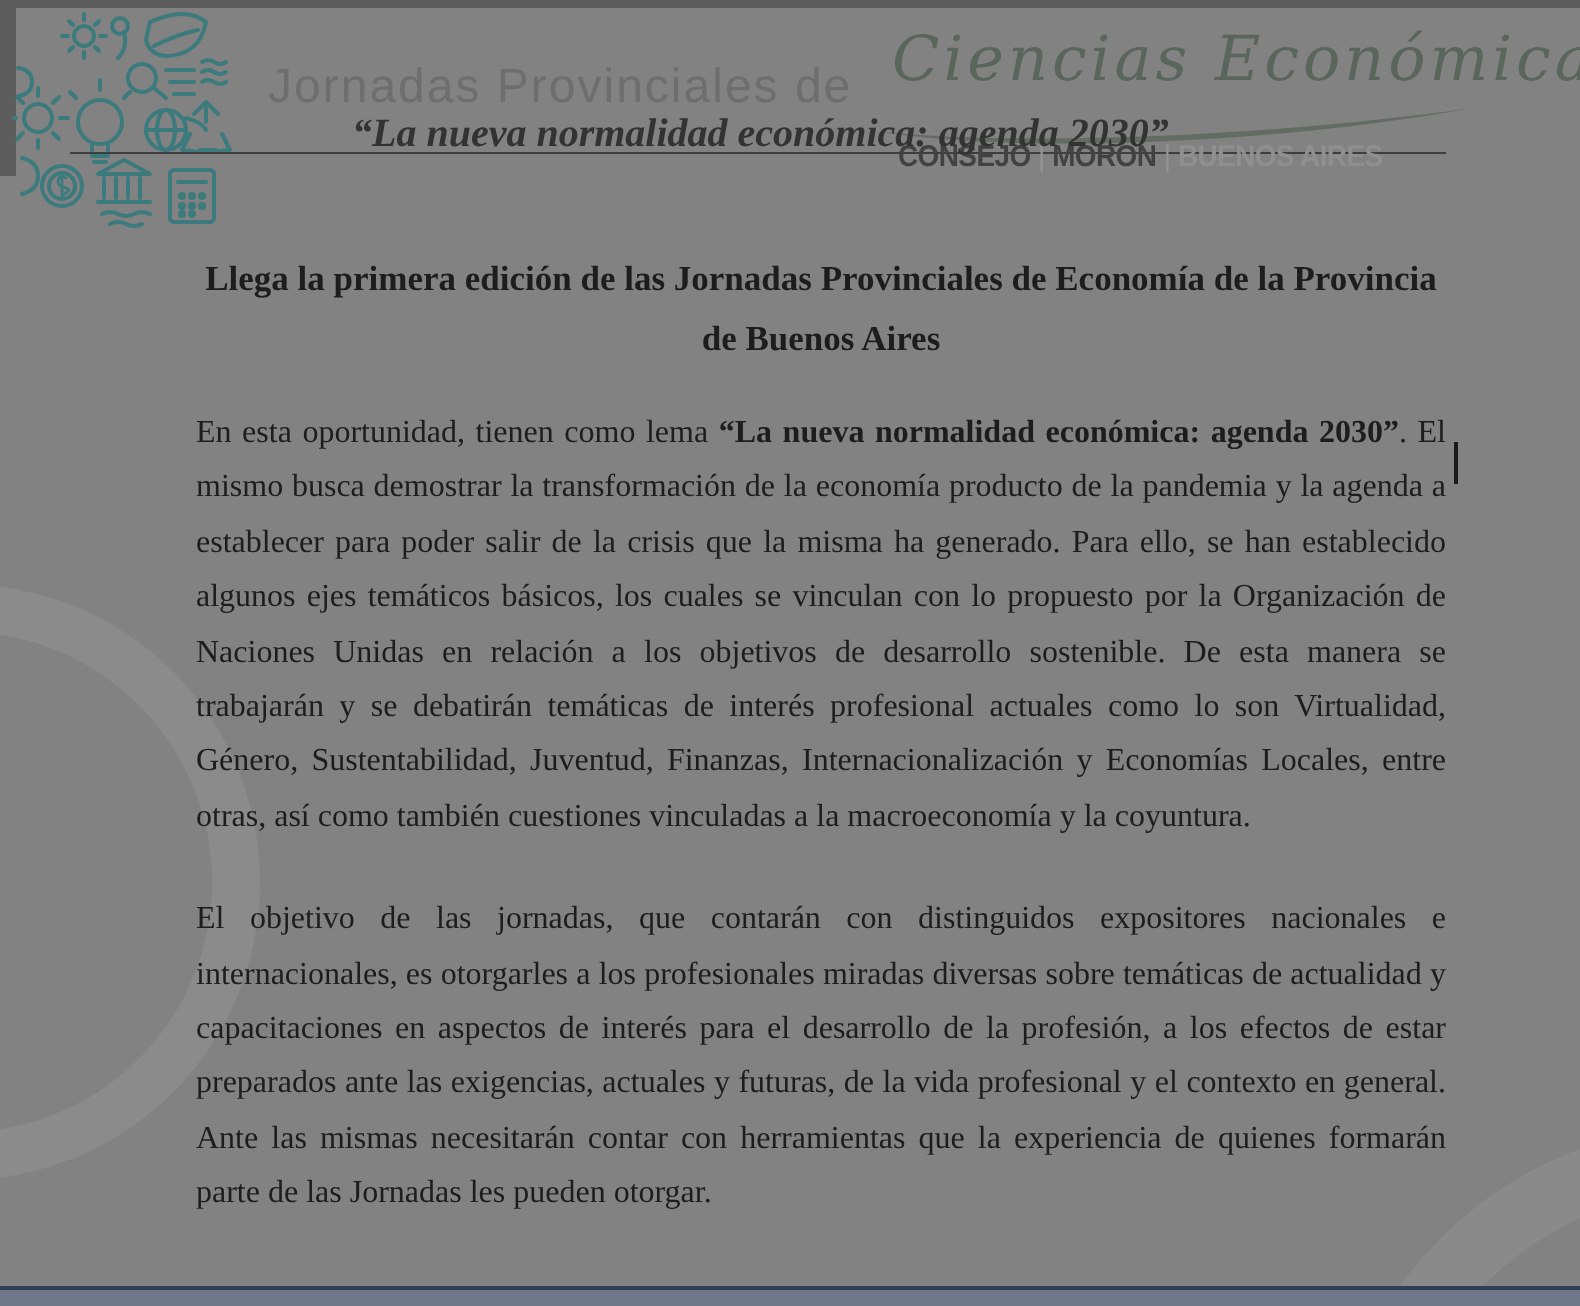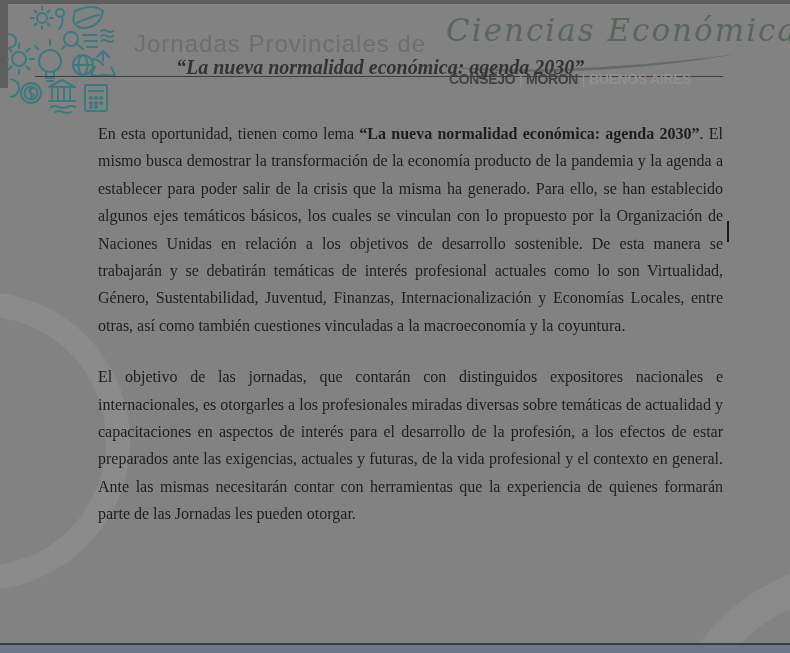--- a/index.html
+++ b/index.html
@@ -151,20 +151,21 @@
     </svg>
 
     <div class="header-rule"></div>
 
     <div class="consejo"><span class="dark">CONSEJO</span><span class="sep">|</span><span class="dark">MORON</span><span class="sep">|</span><span class="light">BUENOS AIRES</span></div>
 
     <div class="lema-overlay">“La nueva normalidad económica: agenda 2030”</div>
   </div>
 
   <div class="content">
+    <div class="doc-title">Llega la primera edición de las Jornadas Provinciales de Economía de la Provincia de Buenos Aires</div>
 
 
     <p><span>En esta oportunidad, tienen como lema </span><b>“La nueva normalidad económica: agenda 2030”</b><span>. El mismo busca demostrar la transformación de la economía producto de la pandemia y la agenda a establecer para poder salir de la crisis que la misma ha generado. Para ello, se han establecido algunos ejes temáticos básicos, los cuales se vinculan con lo propuesto por la Organización de Naciones Unidas en relación a los objetivos de desarrollo sostenible. De esta manera se trabajarán y se debatirán temáticas de interés profesional actuales como lo son Virtualidad, Género, Sustentabilidad, Juventud, Finanzas, Internacionalización y Economías Locales, entre otras, así como también cuestiones vinculadas a la macroeconomía y la coyuntura.</span></p>
 
     <p>El objetivo de las jornadas, que contarán con distinguidos expositores nacionales e internacionales, es otorgarles a los profesionales miradas diversas sobre temáticas de actualidad y capacitaciones en aspectos de interés para el desarrollo de la profesión, a los efectos de estar preparados ante las exigencias, actuales y futuras, de la vida profesional y el contexto en general. Ante las mismas necesitarán contar con herramientas que la experiencia de quienes formarán parte de las Jornadas les pueden otorgar.</p>
   </div>
 
   <div class="text-cursor"></div>
 
   <div class="bottom-bar"></div>

